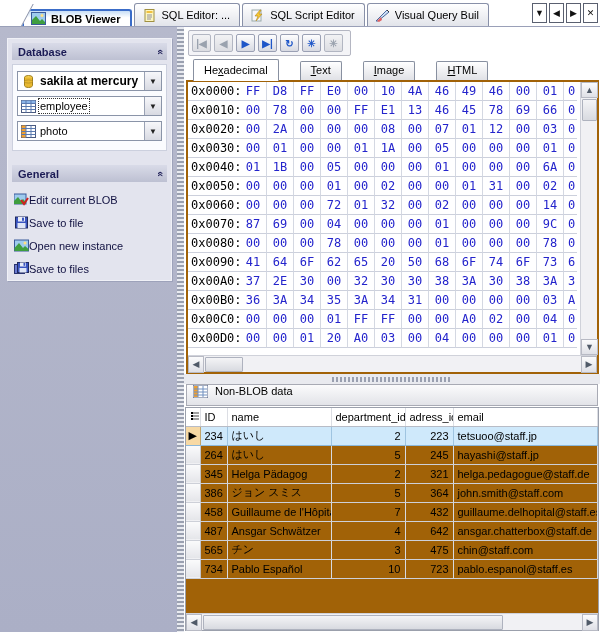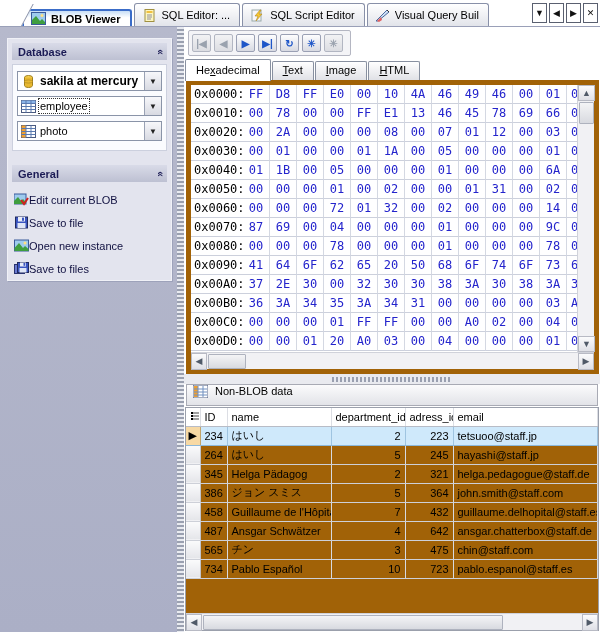--- a/index.html
+++ b/index.html
@@ -39,27 +39,27 @@
   .link-item { display:flex; align-items:center; height:23px; color:#101040; cursor:pointer; }
   .link-item svg { flex:none; }
 
   
   .toolwrap { padding:3px 0 2px 4px; }
   .toolbar { width:163px; border:1px solid #b4b6c2; background:#f4f4f7; display:flex; gap:3px; padding:3px 2px 3px 3px; border-radius:2px; }
   .tbtn { width:19px; height:18px; border:1px solid #9aa0b4; border-radius:2px; background:linear-gradient(#fdfdfe,#d8dae2); display:flex; align-items:center; justify-content:center; font-size:10px; font-weight:bold; color:#1e56c8; cursor:pointer; }
   .tbtn.dis { color:#9aa2ae; background:linear-gradient(#f2f2f4,#dcdde2); border-color:#b2b6c2; }
 
   
-  .viewtabs { display:flex; align-items:flex-end; height:22px; padding-left:1px; position:relative; z-index:2; }
+  .viewtabs { display:flex; align-items:flex-end; height:22px; padding-left:9px; position:relative; z-index:2;gap:20px; }
   .vtab { height:19px; padding:2px 10px 0 10px; border:1px solid #8890a0; border-bottom:none; border-radius:2px 2px 0 0; background:linear-gradient(#ffffff,#e0e1e6); margin-right:1px; cursor:pointer; white-space:nowrap; }
   .vtab.active { background:#fff; height:22px; padding-top:4px; margin-bottom:-1px; font-weight:normal; }
   .vtab u { text-decoration:underline; }
 
   
-  .hexpanel { height:294px; margin:0 1px 0 2px; border:5px solid #a16207; background:#fff; position:relative; z-index:1; display:flex; flex-direction:column; }
+  .hexpanel { height:294px; margin:0 1px 0 2px; border:2px solid #a16207; background:#fff; position:relative; z-index:1; display:flex; flex-direction:column; }
   .hexbody { flex:1; display:flex; min-height:0; }
   .hexgrid { flex:1; overflow:hidden; font-family:"DejaVu Sans Mono", monospace; font-size:12px; }
   .hexrow { display:flex; height:19px; line-height:18px; }
   .hexrow .off { width:52px; flex:none; color:#000; border-bottom:1px solid #ccd0dc; padding-left:3px; }
   .hexrow .byte { width:27px; flex:none; color:#2424cc; text-align:center; border-bottom:1px solid #ccd0dc; border-right:1px solid #d4d8e2; }
   .hexrow .byte.partial { width:13px; border-right:none; text-align:left; padding-left:4px; }
 
   
   .vsb { width:17px; flex:none; background:#f1f1f4; border-left:1px solid #d0d2da; display:flex; flex-direction:column; }
   .hsb { height:17px; flex:none; background:#f1f1f4; border-top:1px solid #d0d2da; display:flex; }

